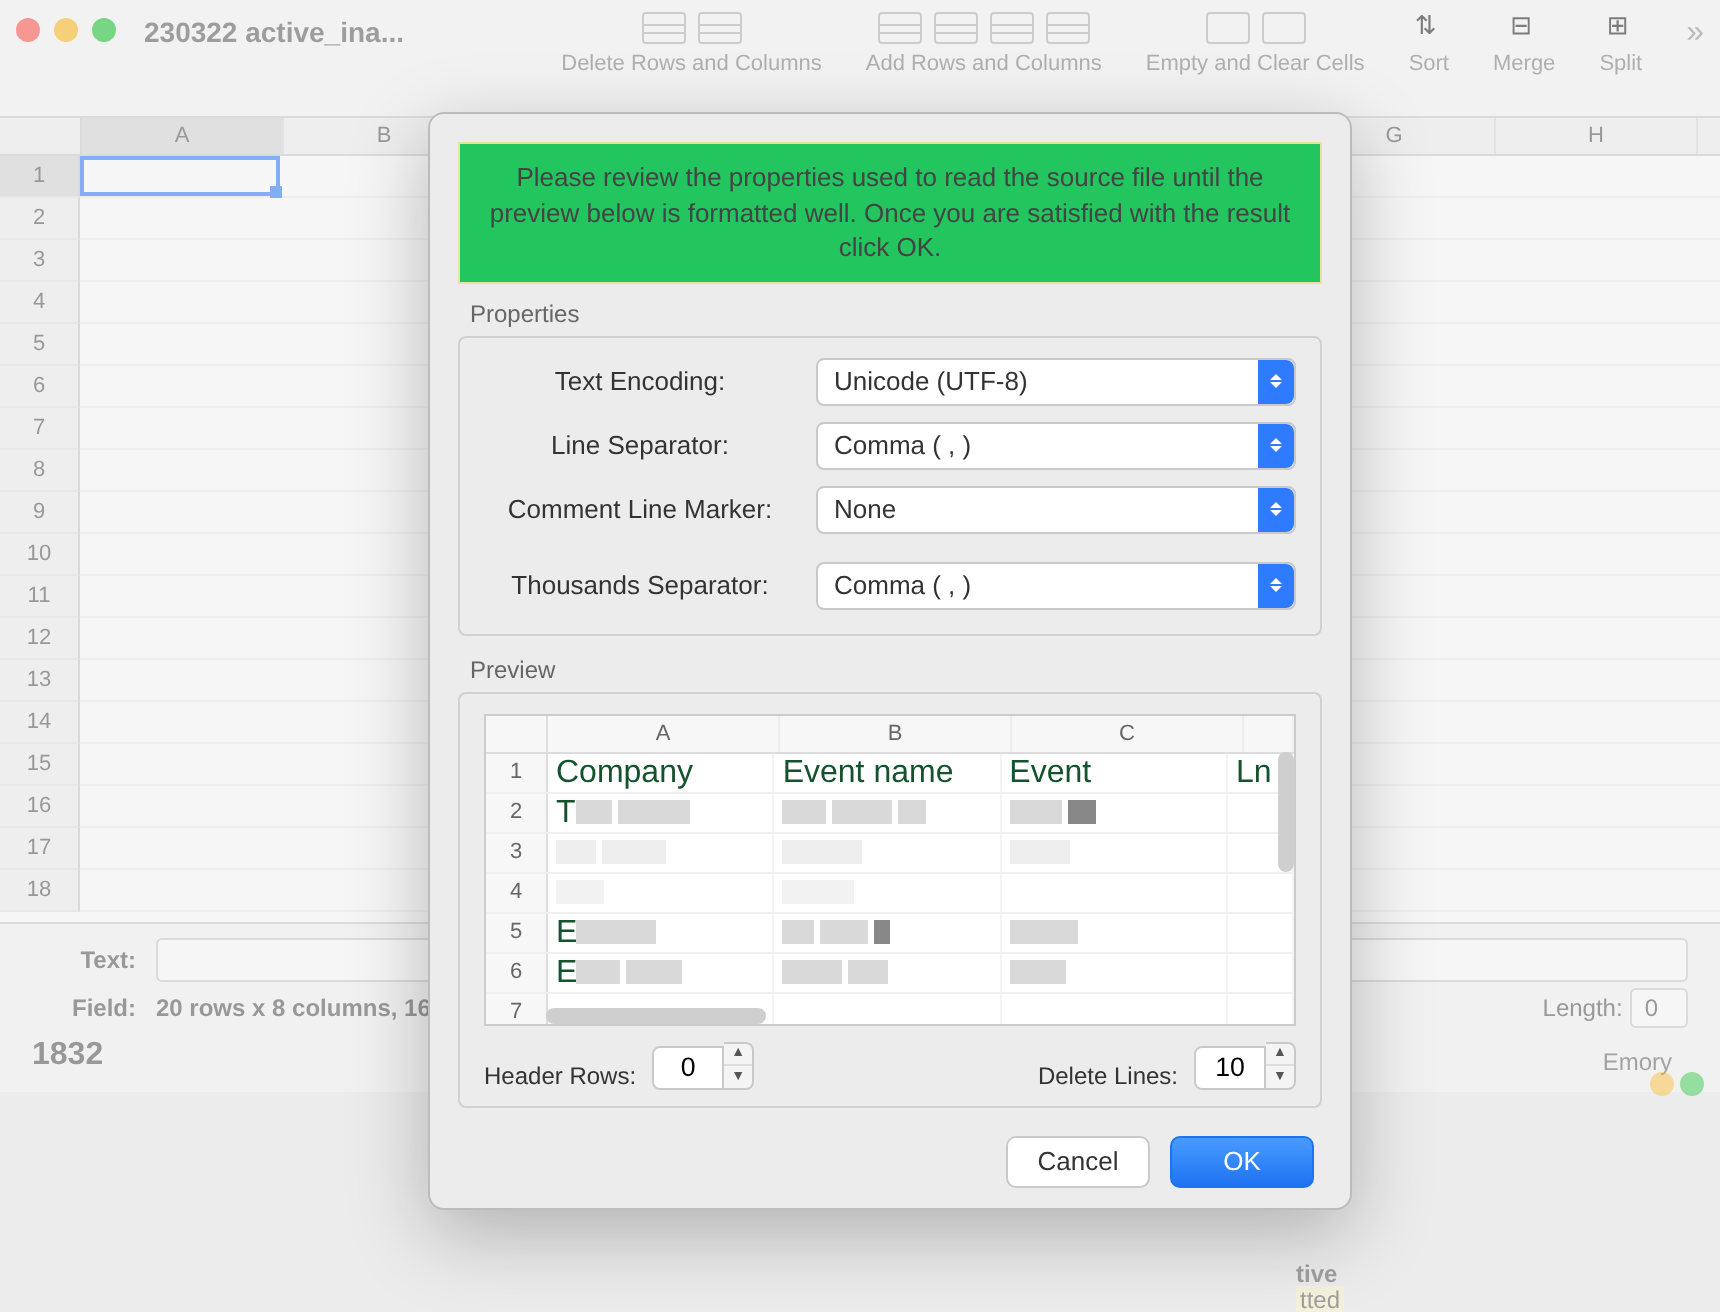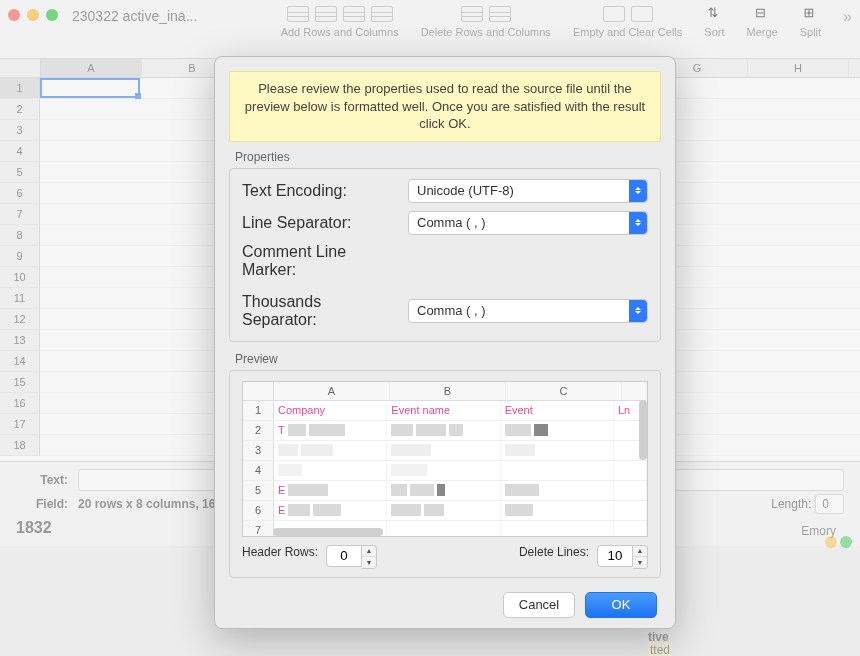--- a/index.html
+++ b/index.html
@@ -1,20 +1,20 @@
 <!DOCTYPE html>
 <html><head>
 <meta charset="utf-8">
 <style>
 html,body{margin:0;padding:0;width:860px;height:656px;overflow:hidden;font-family:-apple-system,BlinkMacSystemFont,"Segoe UI",sans-serif;font-size:13px;background:#ececec;color:#333}
 .titlebar{height:50px;display:flex;align-items:flex-start;padding:4px 8px;background:#f6f6f6;border-bottom:1px solid #d0d0d0;opacity:.6}
 .traffic{display:flex;gap:7px;align-items:center;margin-top:5px;margin-right:14px}
 .tl{width:12px;height:12px;border-radius:50%}
 .tl.red{background:#ff5f57}.tl.yellow{background:#febc2e}.tl.green{background:#28c840}
-.filetitle{font-weight:400;color:#6a6a6a;margin-top:4px;font-size:14px}
+.filetitle{font-weight:700;color:#6a6a6a;margin-top:4px;font-size:14px}
 .toolbar{display:flex;gap:22px;margin-left:auto;margin-top:0}
 .tbgroup{display:flex;flex-direction:column;align-items:center;gap:2px}
 .tbicons{display:flex;gap:6px;height:20px;align-items:center}
 .tbi{width:20px;height:14px;border:1px solid #b8b8b8;border-radius:2px;position:relative}
 .tbi::before,.tbi::after{content:"";position:absolute;background:#b8b8b8}
 .tbi.rows::before{left:0;right:0;top:33%;height:1px}
 .tbi.rows::after{left:0;right:0;top:66%;height:1px}
 .tbx{width:14px;height:18px}
 .tblabel{font-size:11px;color:#888}
 .chev{font-size:16px;color:#999;margin-top:4px}
@@ -35,47 +35,47 @@
 
 .footer{padding:6px 16px;background:#f6f6f6;font-size:12px;color:#555;opacity:.55}
 .footer-row{display:flex;align-items:center;gap:10px;height:24px}
 .footer-label{font-weight:600;text-align:right;width:52px}
 .footer-input{flex:1;height:20px;border:1px solid #ccc;background:#fff;border-radius:3px}
 .footer-right{margin-left:auto;display:flex;align-items:center;gap:4px}
 .mini-select{border:1px solid #ccc;border-radius:3px;padding:2px 14px 2px 6px;background:#fff;position:relative}
 
 .modal-backdrop{position:absolute;inset:0;background:rgba(255,255,255,0);}
 .modal{position:absolute;left:214px;top:56px;width:432px;background:#ececec;border:1px solid #bcbcbc;border-radius:8px;box-shadow:0 12px 40px rgba(0,0,0,.25);padding:14px 14px 10px}
-.banner{background:#fef9c3;border:1px solid #e8e49a;padding:8px 12px;text-align:center;font-size:13px;line-height:1.35;color:#444;margin-bottom:8px}
+.banner{background:#22c55e;border:1px solid #e8e49a;padding:8px 12px;text-align:center;font-size:13px;line-height:1.35;color:#444;margin-bottom:8px}
 .section-label{font-size:12px;color:#666;margin:2px 6px 4px}
 .section{border:1px solid #d0d0d0;border-radius:4px;padding:10px 12px 12px;background:#ececec;margin-bottom:10px}
 .prop-row{display:flex;align-items:center;margin-bottom:8px}
 .prop-row:last-child{margin-bottom:0}
 .prop-row.gap{margin-bottom:14px}
-.prop-label{width:156px;text-align:left;margin-right:10px;font-size:16px;color:#333}
+.prop-label{width:156px;text-align:center;margin-right:10px;font-size:13px;color:#333}
 .select{flex:1;position:relative;height:22px;border:1px solid #c9c9c9;border-radius:4px;background:#fff;display:flex;align-items:center;padding:0 22px 0 8px;font-size:13px}
 .select .arrow{position:absolute;right:0;top:0;width:18px;height:22px;border-radius:0 4px 4px 0;background:#2f7bff;display:flex;flex-direction:column;align-items:center;justify-content:center;gap:0}
 .select .arrow::before{content:"";width:0;height:0;border-left:3px solid transparent;border-right:3px solid transparent;border-bottom:3px solid #fff;margin-bottom:1px}
 .select .arrow::after{content:"";width:0;height:0;border-left:3px solid transparent;border-right:3px solid transparent;border-top:3px solid #fff}
 
 .preview-box{border:1px solid #d0d0d0;border-radius:4px;background:#ececec;padding:10px 12px 8px;margin-bottom:10px}
 .pvgrid{border:1px solid #ccc;background:#fff;position:relative;height:154px;overflow:hidden}
 .pv-cols{display:flex;height:18px;border-bottom:1px solid #ddd;background:#f7f7f7}
 .pv-rh-sp{width:30px;border-right:1px solid #ddd}
 .pv-ch{flex:1;text-align:center;font-size:11px;color:#666;line-height:18px;border-right:1px solid #eee}
 .pv-ch.last{width:24px;flex:none}
 .pv-row{display:flex;height:19px;border-bottom:1px solid #f0f0f0}
 .pv-rh{width:30px;border-right:1px solid #ddd;text-align:center;font-size:11px;color:#666;line-height:19px;background:#f7f7f7}
-.pv-cell{flex:1;border-right:1px solid #f4f4f4;font-size:11px;padding:0 4px;line-height:19px;color:#ec4899;overflow:hidden;white-space:nowrap;position:relative}
+.pv-cell{flex:1;border-right:1px solid #f4f4f4;font-size:16px;padding:0 4px;line-height:19px;color:#14532d;overflow:hidden;white-space:nowrap;position:relative}
 .pv-cell.last{width:24px;flex:none}
 .fuzz{position:absolute;inset:2px 4px;display:flex;gap:3px;align-items:center}
 .fuzz span{height:12px;background:#d9d9d9}
 .pv-scroll-v{position:absolute;top:18px;right:0;width:8px;height:60px;background:#cfcfcf;border-radius:4px}
 .pv-scroll-h{position:absolute;bottom:0;left:30px;width:110px;height:8px;background:#cfcfcf;border-radius:4px}
-.pv-controls{display:flex;align-items:flex-start;margin-top:8px;font-size:12px}
+.pv-controls{display:flex;align-items:flex-end;margin-top:8px;font-size:12px}
 .small-input{width:34px;height:20px;border:1px solid #c9c9c9;border-radius:4px 0 0 4px;background:#fff;text-align:center;padding:0}
 .stepper{width:14px;height:22px;border:1px solid #c9c9c9;border-left:none;border-radius:0 4px 4px 0;background:#f4f4f4;display:flex;flex-direction:column}
 .stepper div{flex:1;display:flex;align-items:center;justify-content:center;font-size:7px;color:#555}
 .stepper div:first-child{border-bottom:1px solid #ddd}
 
 .btnrow{display:flex;justify-content:flex-end;gap:10px;padding:4px 4px 0}
 .btn{min-width:70px;height:24px;border-radius:5px;border:1px solid #c9c9c9;background:#fff;font-size:13px;display:flex;align-items:center;justify-content:center}
 .btn.primary{background:linear-gradient(#4a9bff,#1d73f2);border-color:#1d73f2;color:#fff;font-weight:500}
 
 .ghost{position:absolute;opacity:.45;font-size:12px;color:#444}
@@ -88,31 +88,31 @@
     <div class="tl red"></div>
     <div class="tl yellow"></div>
     <div class="tl green"></div>
   </div>
   <div class="filetitle">230322 active_ina...</div>
   <div class="toolbar">
     <div class="tbgroup">
       <div class="tbicons">
           <div class="tbi rows"></div>
           <div class="tbi rows"></div>
+        </div>
+      <div class="tblabel">Delete Rows and Columns</div>
+    </div>
+    <div class="tbgroup">
+      <div class="tbicons">
+          <div class="tbi rows"></div>
+          <div class="tbi rows"></div>
           <div class="tbi rows"></div>
           <div class="tbi rows"></div>
         </div>
       <div class="tblabel">Add Rows and Columns</div>
-    </div>
-    <div class="tbgroup">
-      <div class="tbicons">
-          <div class="tbi rows"></div>
-          <div class="tbi rows"></div>
-        </div>
-      <div class="tblabel">Delete Rows and Columns</div>
     </div>
     <div class="tbgroup">
       <div class="tbicons">
           <div class="tbi"></div>
           <div class="tbi"></div>
         </div>
       <div class="tblabel">Empty and Clear Cells</div>
     </div>
     <div class="tbgroup">
       <div class="tbicons">
@@ -231,20 +231,24 @@
       </div>
       <div class="prop-row">
         <div class="prop-label">Line Separator:</div>
         <div class="select">
             <span>Comma ( , )</span>
             <div class="arrow"></div>
           </div>
       </div>
       <div class="prop-row gap">
         <div class="prop-label">Comment Line Marker:</div>
+        <div class="select">
+            <span>None</span>
+            <div class="arrow"></div>
+          </div>
       </div>
       <div class="prop-row">
         <div class="prop-label">Thousands Separator:</div>
         <div class="select">
             <span>Comma ( , )</span>
             <div class="arrow"></div>
           </div>
       </div>
     </div>
 

